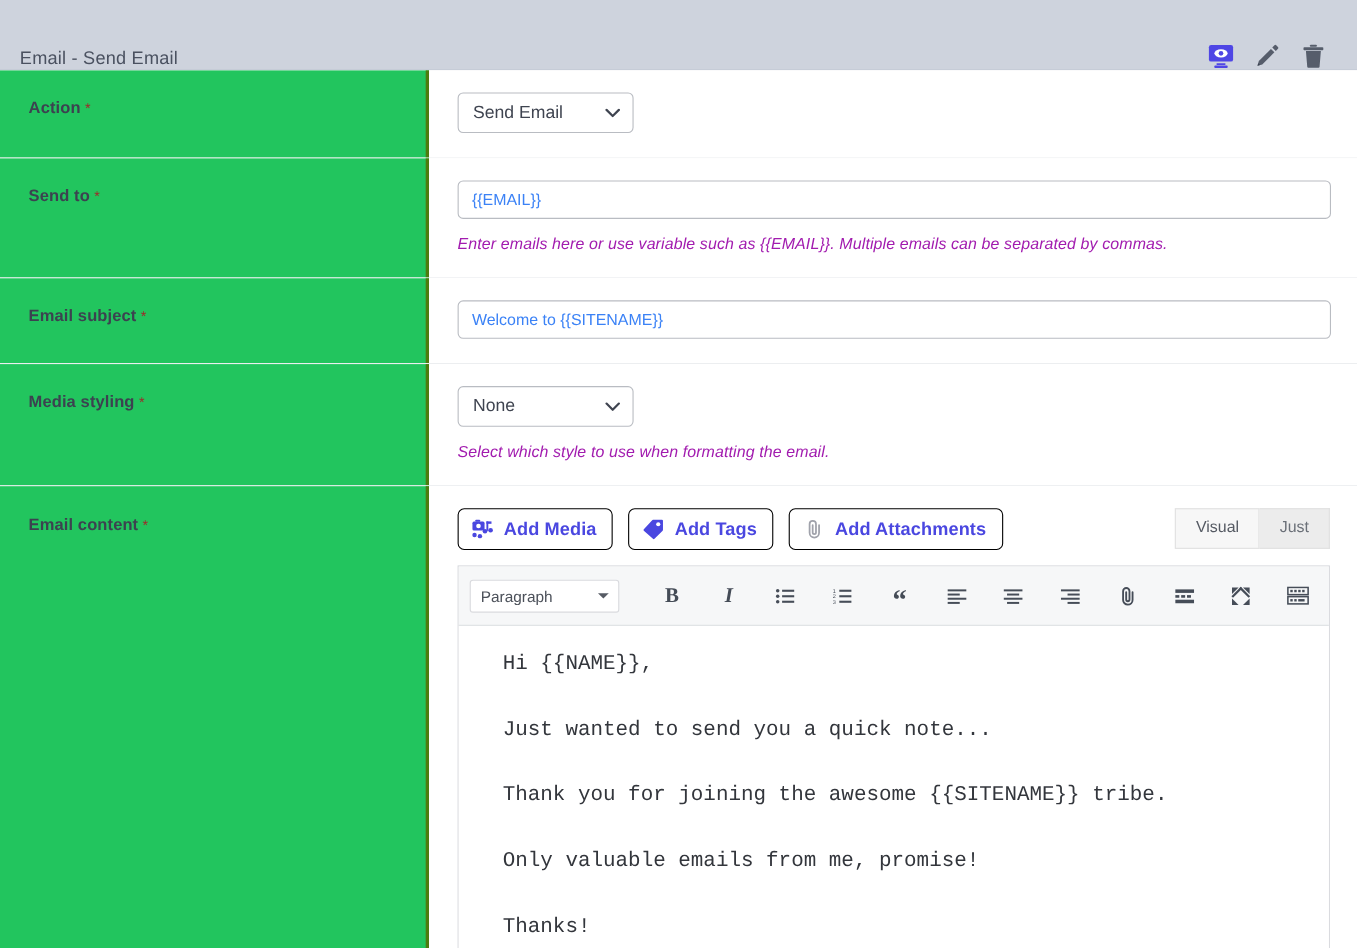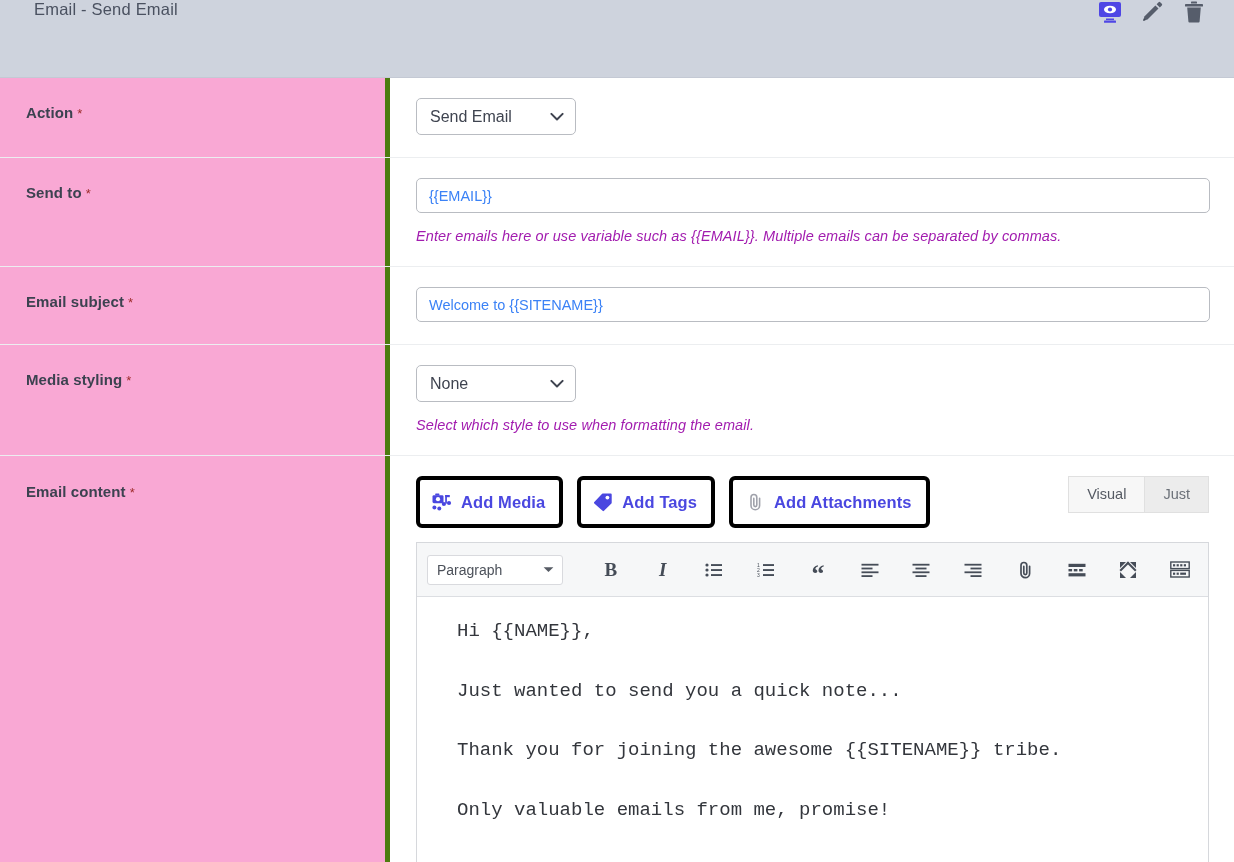--- a/index.html
+++ b/index.html
@@ -12,25 +12,25 @@
   }
   .app {
     position: relative;
     width: 1234px; height: 862px;
     background: #ffffff;
     overflow: hidden;
   }
 
   
   .panel-header {
-    height: 78px;
+    height: 64px;
     background: #ced3dd;
     display: flex;
-    align-items: flex-start;
-    padding: 0 14px 0 34px;
+    align-items: flex-end;
+    padding: 0 14px 0 18px;
     border-bottom: 1px solid #c4c9d4;
   }
   .panel-title {
     font-size: 16.5px;
     color: #4a5160;
     letter-spacing: .2px;
     flex: 1;
   }
   .header-actions {
     display: flex;
@@ -43,22 +43,22 @@
   
   .form-row {
     display: flex;
     border-bottom: 1px solid #eceef0;
     background: #ffffff;
     min-height: 30px;
   }
   .row-label {
     width: 390px;
     flex: 0 0 390px;
-    background: #f9a8d4;
-    border-right: 5px solid #4d7c0f;
+    background: #22c55e;
+    border-right: 3px solid #4d7c0f;
     padding: 26px 20px 20px 26px;
   }
   .row-label .lbl {
     font-size: 15px;
     color: #3c4250;
     font-weight: 600;
     letter-spacing: .1px;
   }
   .req { color: #9e2b2b; font-size: 13px; margin-left: 4px; }
   .row-field {
@@ -114,30 +114,30 @@
   
   .editor-topbar {
     display: flex;
     align-items: flex-start;
     justify-content: space-between;
     margin-bottom: 14px;
   }
   .media-buttons { display: flex; gap: 14px; }
   .mbtn {
     display: inline-flex;
-    align-items: center;
+    align-items: flex-end;
     gap: 9px;
-    border: 4px solid #000000;
+    border: 1px solid #000000;
     border-radius: 6px;
     background: #ffffff;
     color: #4a47e0;
     font-size: 16.5px;
     font-weight: 600;
     padding: 8px 14px 8px 12px;
-    height: 52px;
+    height: 38px;
     cursor: pointer;
     font-family: "Liberation Sans", sans-serif;
     letter-spacing: .1px;
   }
   .mbtn svg { display: block; flex: 0 0 auto; }
 
   .ed-tabs { display: flex; align-items: flex-start; justify-content: flex-end; }
   .ed-tab {
     font-size: 14.5px;
     color: #61666f;

